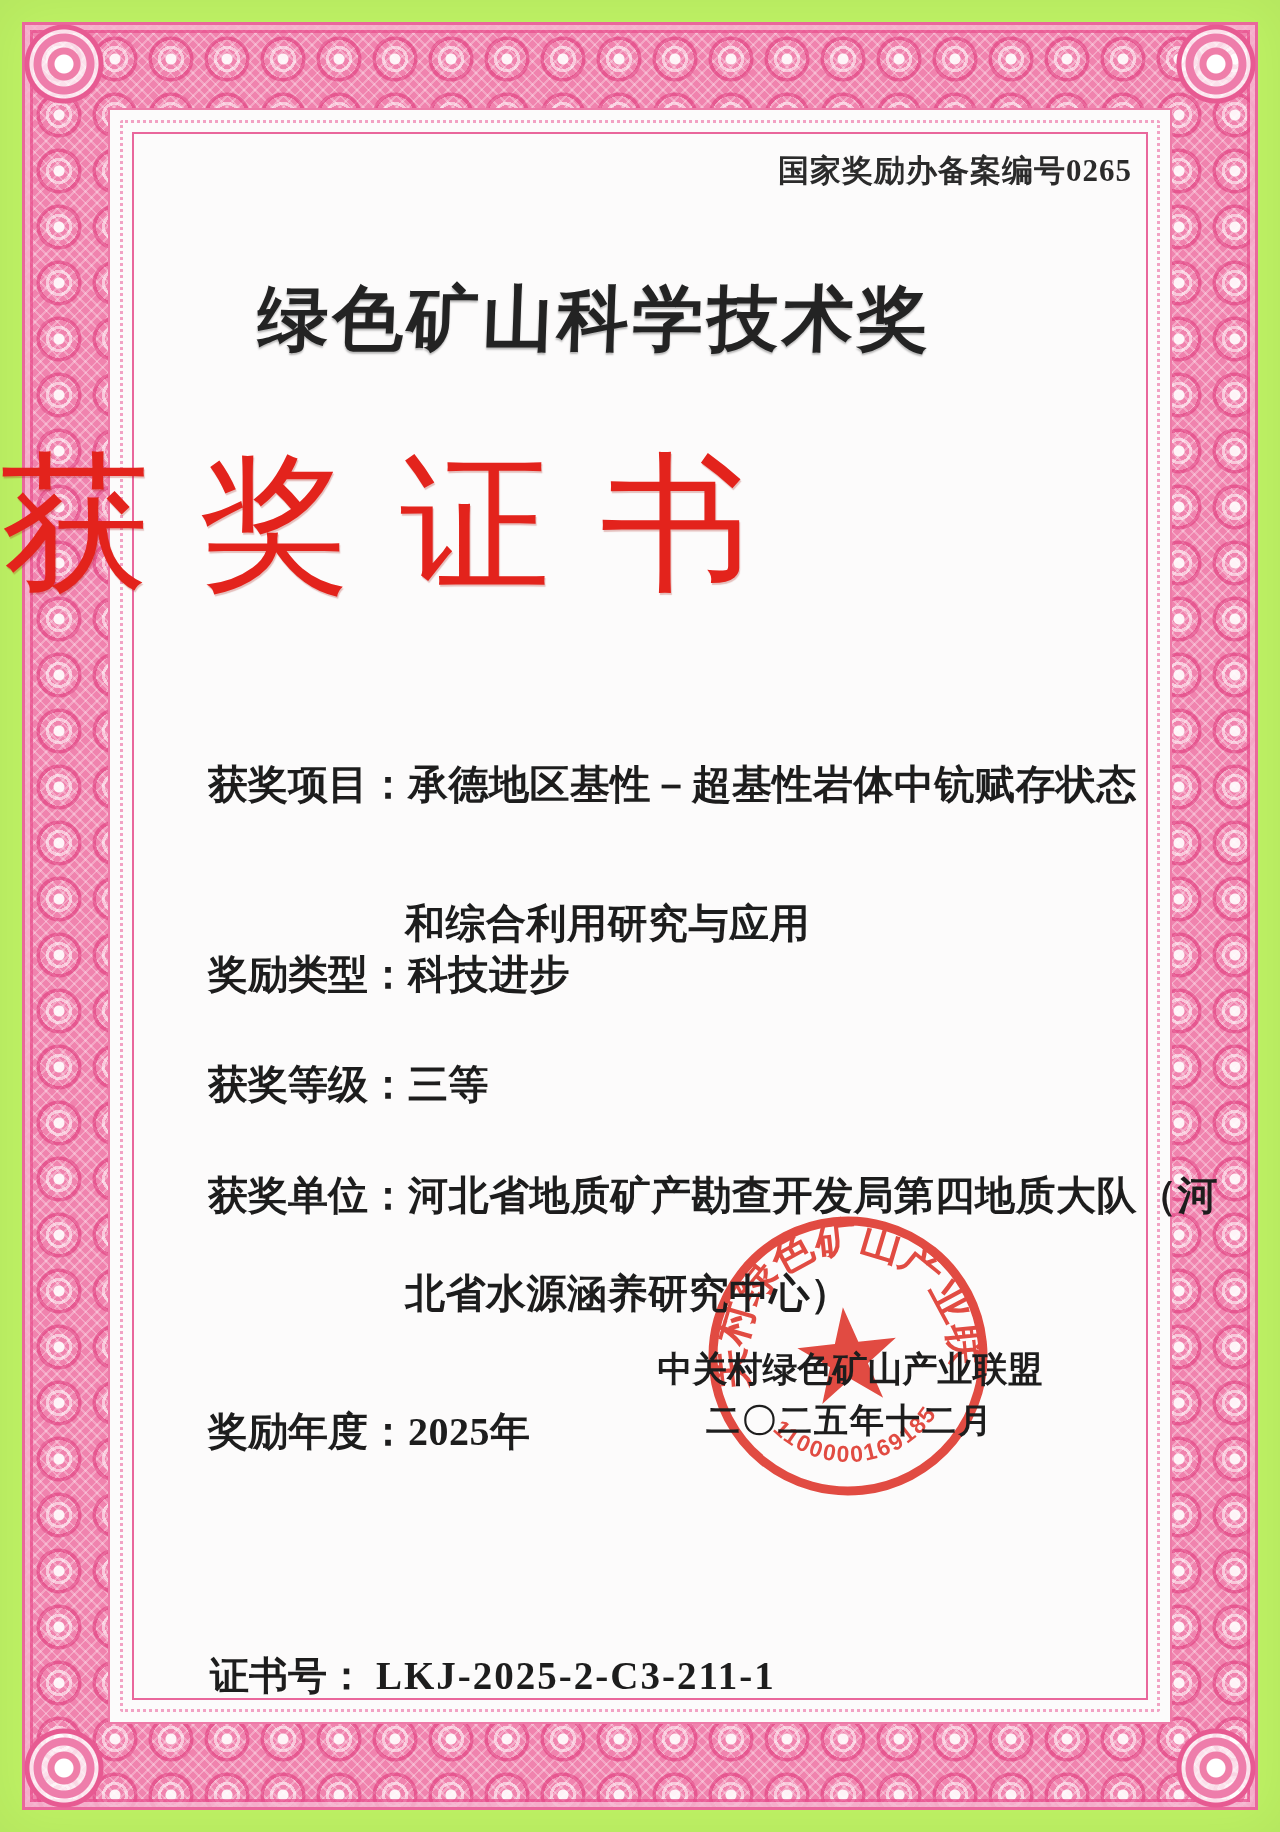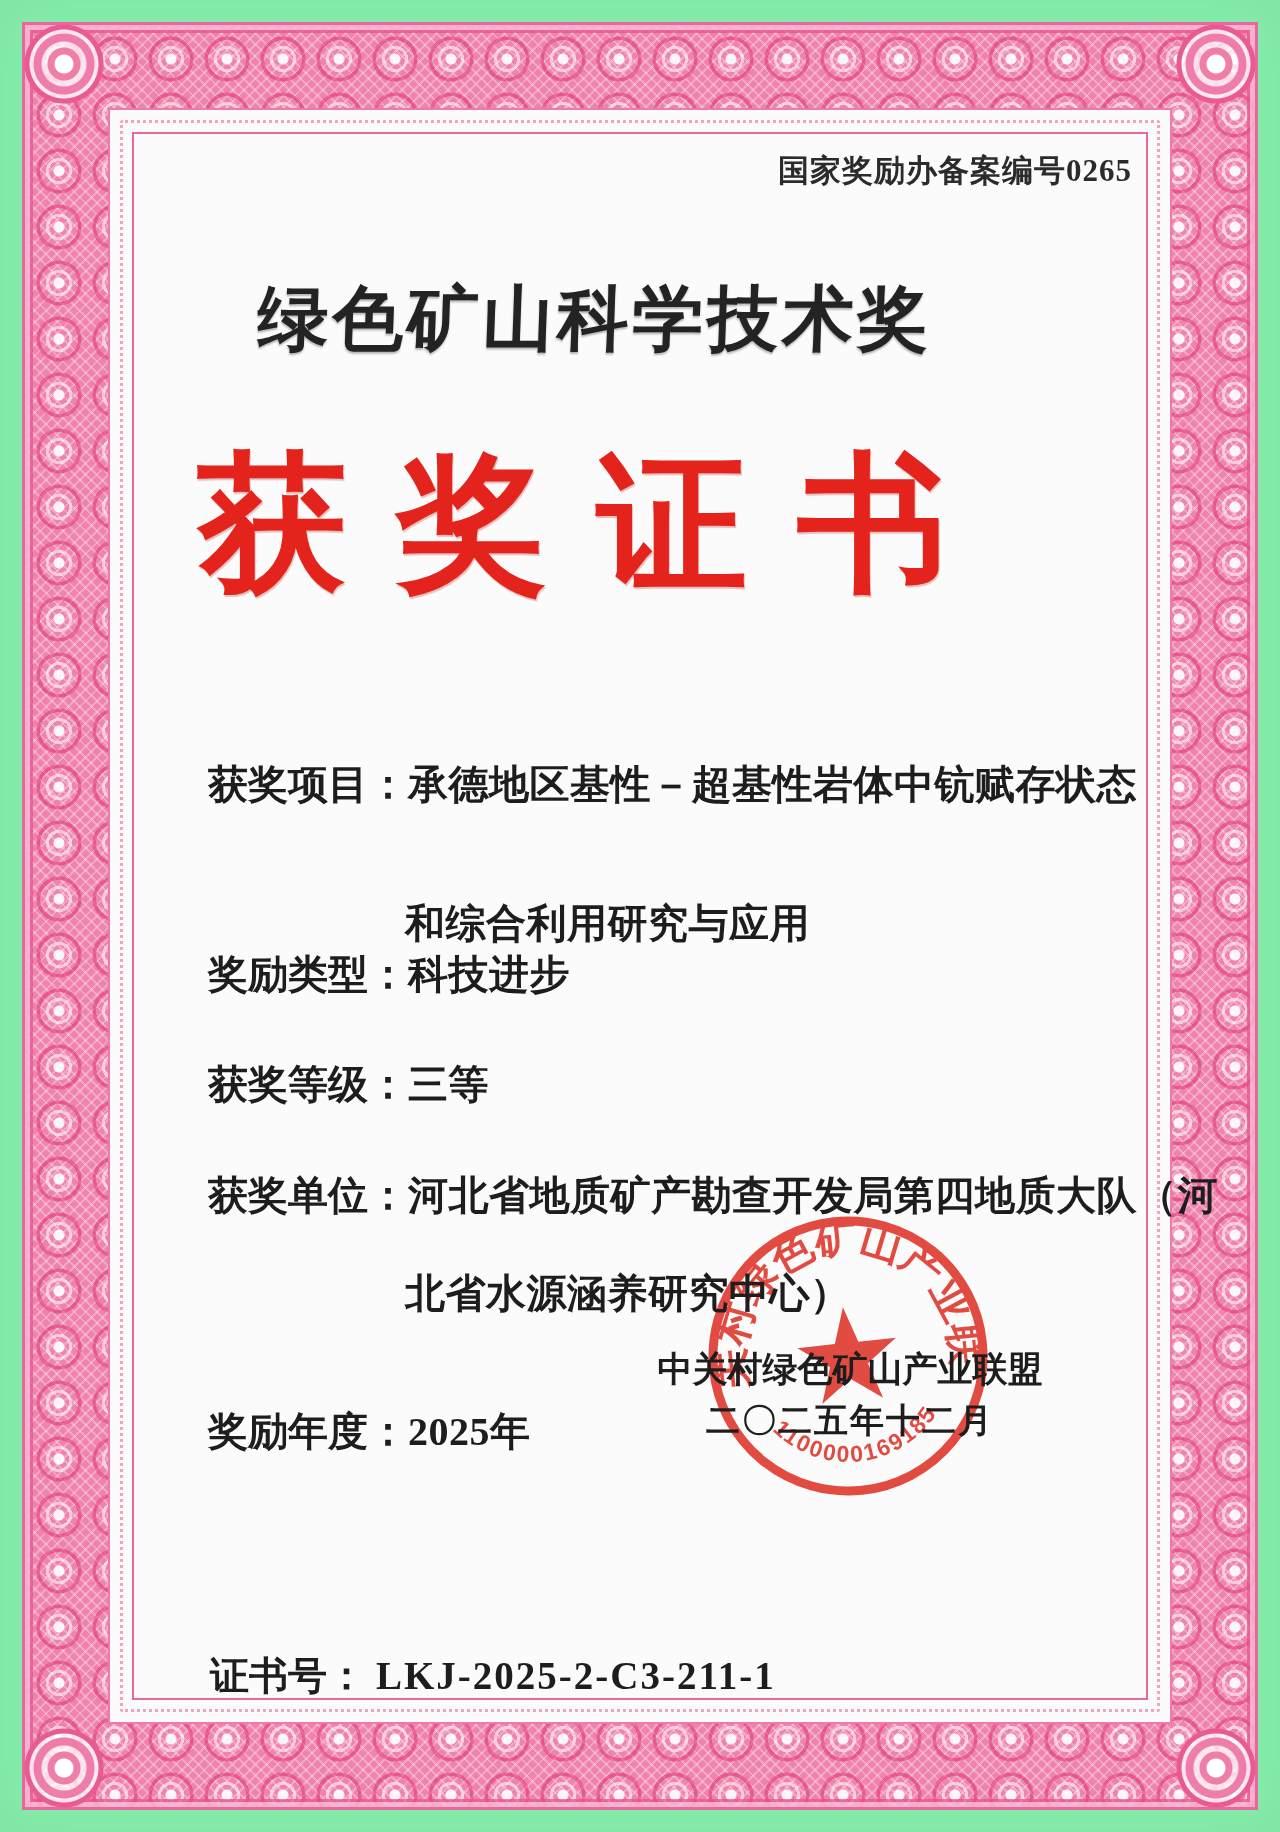--- a/index.html
+++ b/index.html
@@ -1,19 +1,19 @@
 <!DOCTYPE html>
 <html><head>
 <meta charset="utf-8">
 <style>
   * { margin:0; padding:0; box-sizing:border-box; }
   html,body { background:#efeeee; }
   .page {
     position:relative; width:1280px; height:1832px;
-    background:#86efac; overflow:hidden;
+    background:#bef264; overflow:hidden;
     font-family:"Liberation Serif","DejaVu Serif",serif;
     box-shadow: inset 0 0 60px rgba(0,0,0,.06);
   }
   
   .frame {
     position:absolute; inset:22px;
     border:3px solid #e9679c;
     background-color:#f083ae;
     background-image:
       radial-gradient(circle, rgba(255,255,255,.9) 0 5px, rgba(255,255,255,0) 6px),
@@ -43,22 +43,22 @@
   .reg-number {
     top:150px; right:148px; font-size:31px; font-weight:600; letter-spacing:1px; color:#2b2b2b;
   }
   .award-name {
     top:272px; left:0; width:1190px; text-align:center;
     font-size:71px; font-weight:800; letter-spacing:4px; color:#232323;
     transform:skewX(-2deg);
     text-shadow:0 2px 2px rgba(0,0,0,.28);
   }
   .cert-title {
-    top:438px; left:0; width:1144px; text-align:center; line-height:1.15;
-    font-size:150px; font-weight:700; color:#e3231c;
+    top:438px; left:0; width:1144px; line-height:1.15;
+    font-size:150px; font-weight:400; color:#e3231c;
     text-shadow:1px 2px 1px rgba(160,10,5,.25);
   }
   .cert-title span { letter-spacing:50px; margin-right:-50px; }
   .row { font-size:40px; font-weight:700; white-space:nowrap;margin-left:28px; }
   .row .lbl { display:inline-block; width:200px; }
   .row .val { letter-spacing:.5px; }
   .r1  { top:757px;  left:180px; }
   .r1b { top:896px;  left:377px; }
   .r2  { top:947px;  left:180px; }
   .r3  { top:1057px; left:180px; }

